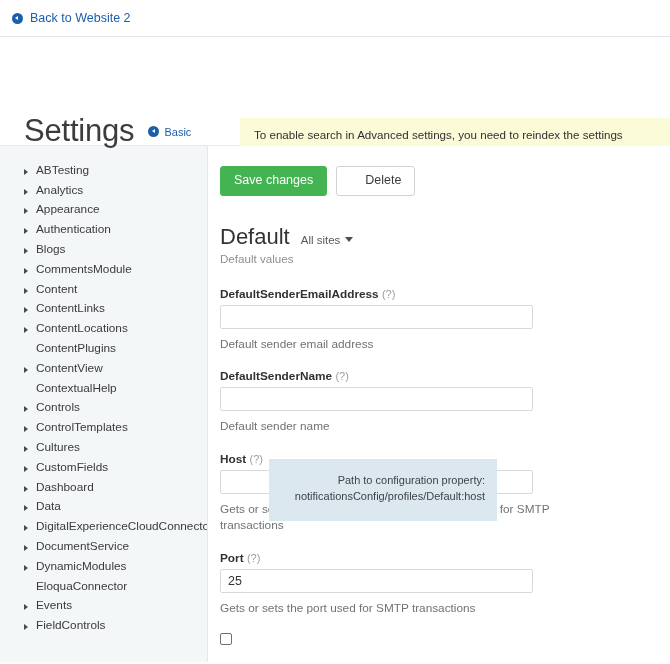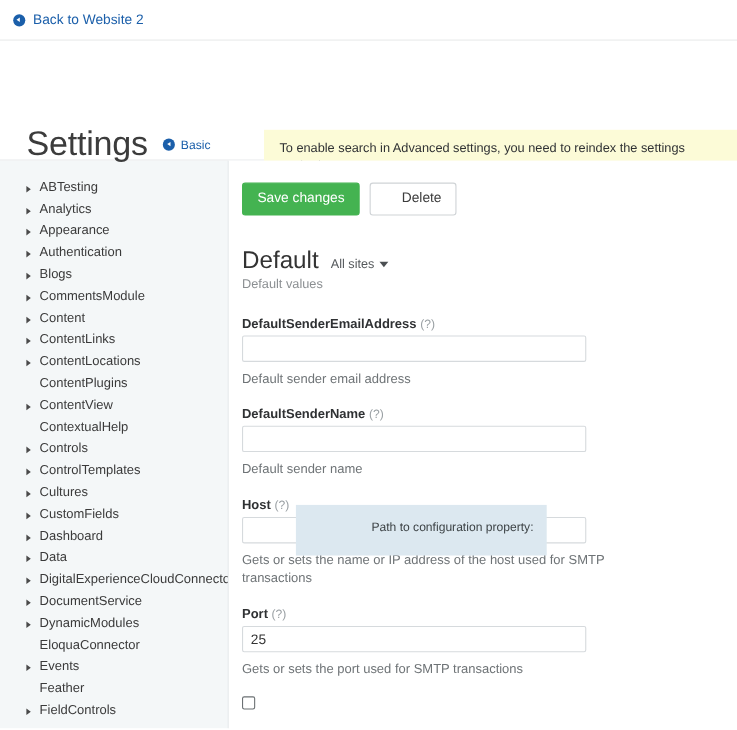--- a/index.html
+++ b/index.html
@@ -392,24 +392,20 @@
         <span class="caret has"></span>
         <span>DynamicModules</span>
       </div>
       <div class="nav-item">
         <span class="caret"></span>
         <span>EloquaConnector</span>
       </div>
       <div class="nav-item">
         <span class="caret has"></span>
         <span>Events</span>
-      </div>
-      <div class="nav-item">
-        <span class="caret"></span>
-        <span>Feather</span>
       </div>
       <div class="nav-item">
         <span class="caret has"></span>
         <span>FieldControls</span>
       </div>
     </div>
 
   <div class="content">
 
     <div class="btn-row">
@@ -449,15 +445,16 @@
         </div>
         <div class="field">
           <input type="checkbox" class="chk" style="">
         </div>
       </div>
 
   </div>
 
   <div class="tooltip">
     <div>Path to configuration property:</div>
+    <div>notificationsConfig/profiles/Default:host</div>
   </div>
 
 </div>
 
 </body></html>

